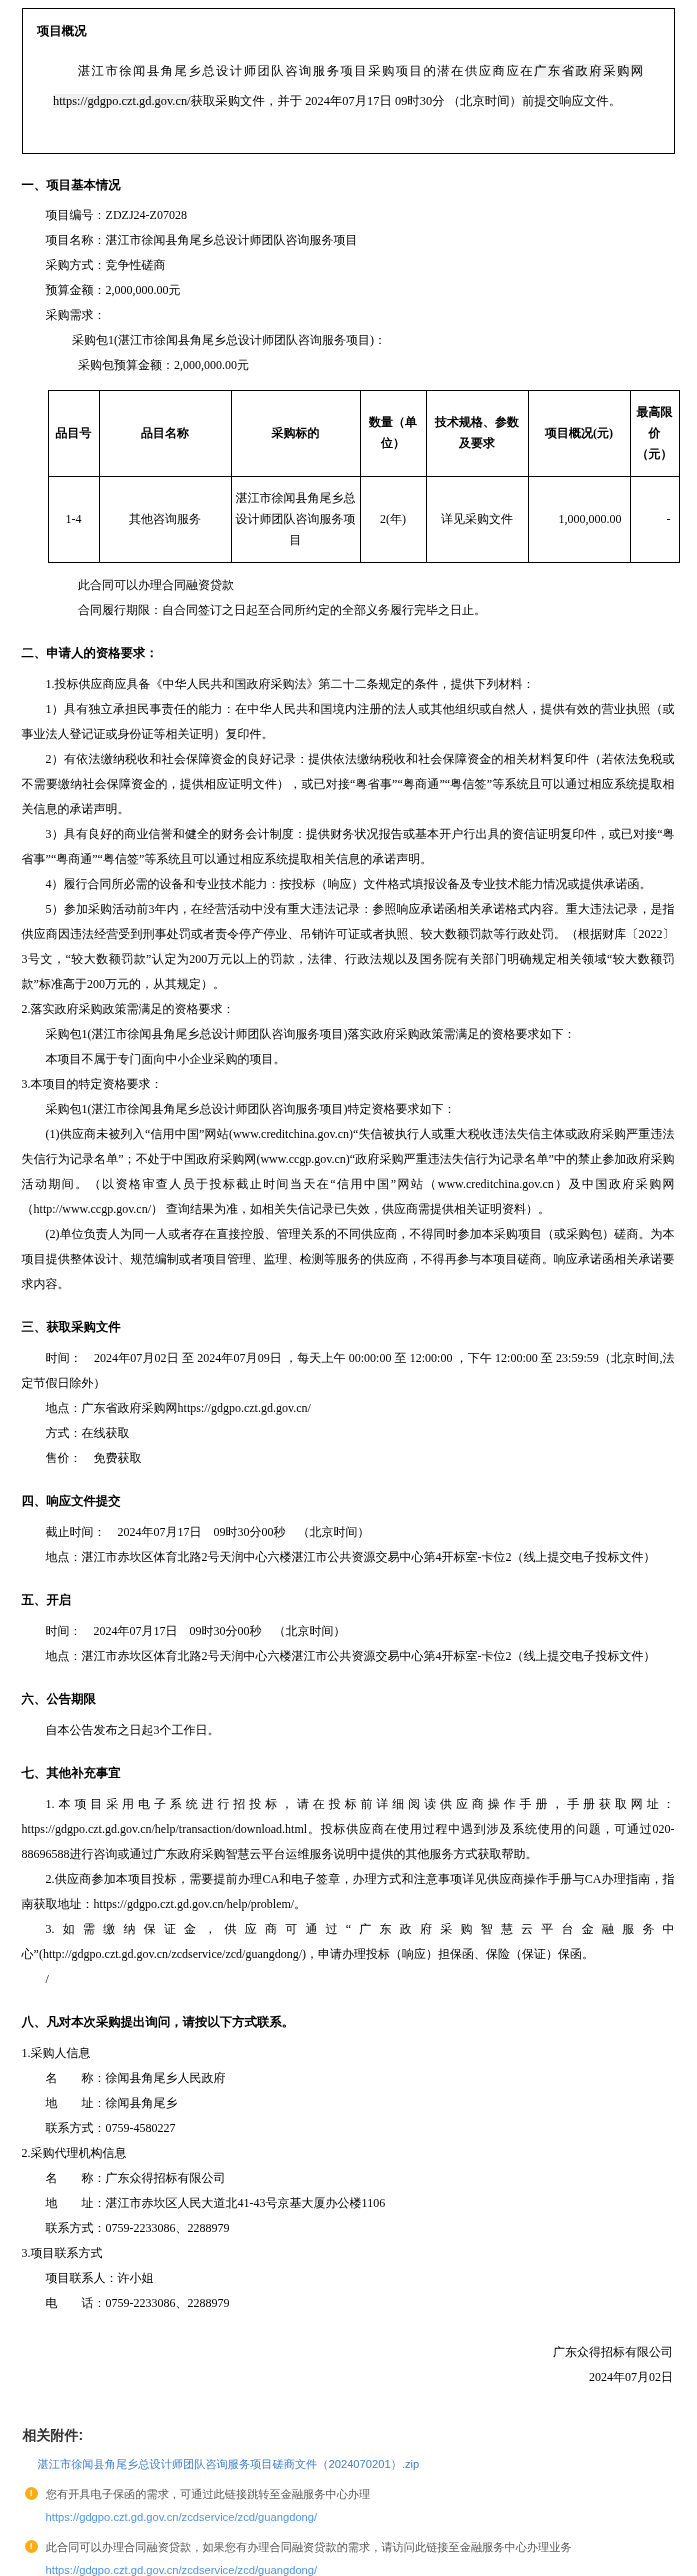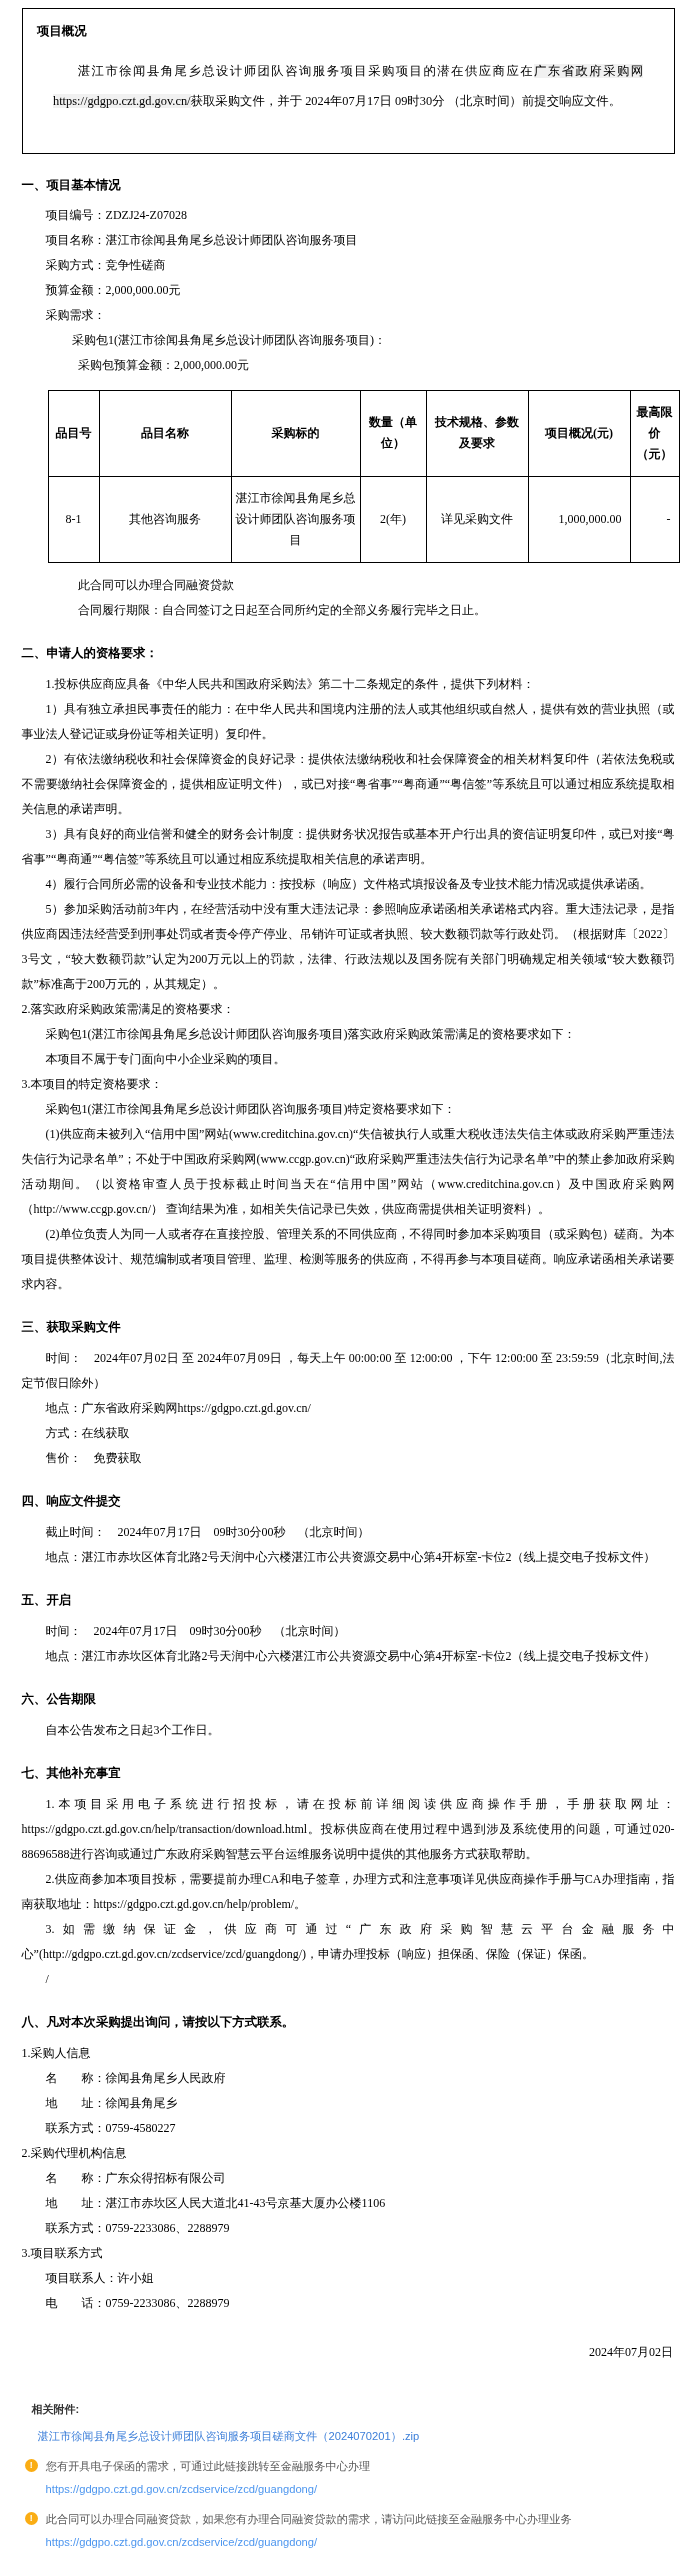--- a/index.html
+++ b/index.html
@@ -48,21 +48,21 @@
 
   
   .sig { text-align:right; margin-top:24px; line-height:27px; padding-right:1.6px; }
 
   
   .attach {
     font-family:"Liberation Sans","DejaVu Sans",sans-serif;
     font-size:11.2px;
     margin-top:37px;
   }
-  .attach-label { margin:0 0 8px 10px; color:#333; font-weight:bold; font-size:11px; }
+  .attach-label { margin:0 0 8px 1px; color:#333; font-weight:bold; font-size:14px; }
   .attach-file  { margin:12px 0 0 16px; }
   .attach-file a { color:#3d7fd9; text-decoration:none; }
   .note-block { margin-top:13px; }
   .note-row  { display:flex; align-items:flex-start; margin-top:13px; }
   .warn-icon {
     flex:none;
     width:13px; height:13px;
     border-radius:50%;
     background:#faad14;
     color:#fff;
@@ -110,21 +110,21 @@
         <th>品目名称</th>
         <th>采购标的</th>
         <th>数量（单位）</th>
         <th>技术规格、参数及要求</th>
         <th>项目概况(元)</th>
         <th>最高限价（元）</th>
       </tr>
     </thead>
     <tbody>
       <tr>
-        <td>8-1</td>
+        <td>1-4</td>
         <td>其他咨询服务</td>
         <td>湛江市徐闻县角尾乡总设计师团队咨询服务项目</td>
         <td>2(年)</td>
         <td>详见采购文件</td>
         <td class="num">1,000,000.00</td>
         <td class="num">-</td>
       </tr>
     </tbody>
   </table>
 
@@ -176,20 +176,21 @@
   <p class="line ind-2">联系方式：0759-4580227</p>
   <p class="line">2.采购代理机构信息</p>
   <p class="line ind-2">名　　称：广东众得招标有限公司</p>
   <p class="line ind-2">地　　址：湛江市赤坎区人民大道北41-43号京基大厦办公楼1106</p>
   <p class="line ind-2">联系方式：0759-2233086、2288979</p>
   <p class="line">3.项目联系方式</p>
   <p class="line ind-2">项目联系人：许小姐</p>
   <p class="line ind-2">电　　话：0759-2233086、2288979</p>
 
   <div class="sig">
+    <p class="line">广东众得招标有限公司</p>
     <p class="line">2024年07月02日</p>
   </div>
 
   <div class="attach">
     <p class="attach-label">相关附件:</p>
     <p class="attach-file"><a href="#">湛江市徐闻县角尾乡总设计师团队咨询服务项目磋商文件（2024070201）.zip</a></p>
 
     <div class="note-block">
       <div class="note-row">
         <span class="warn-icon">!</span>

